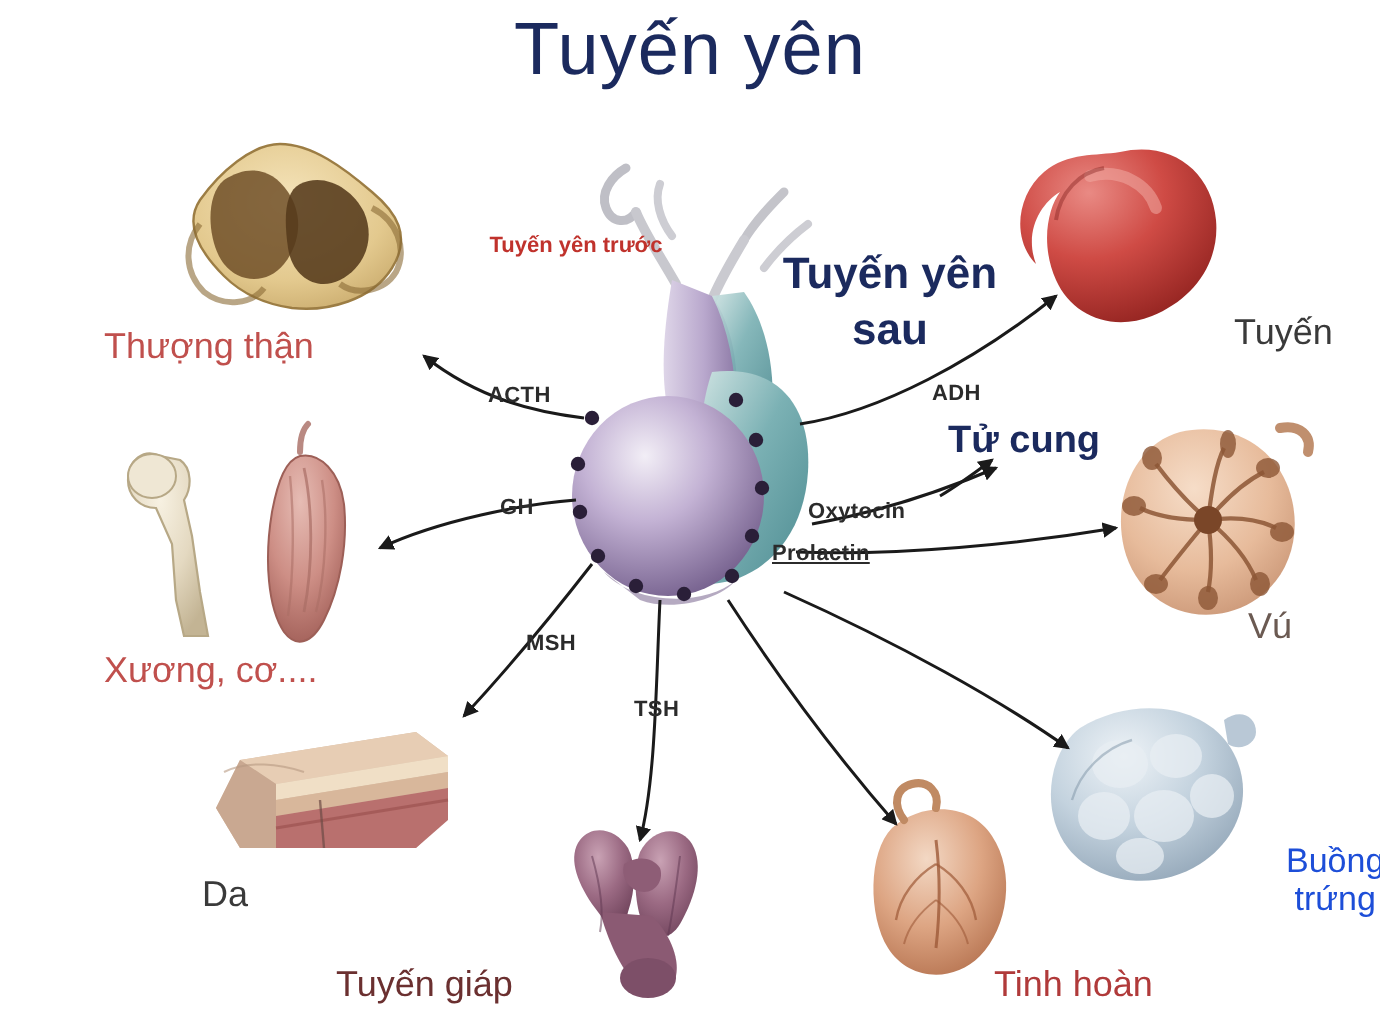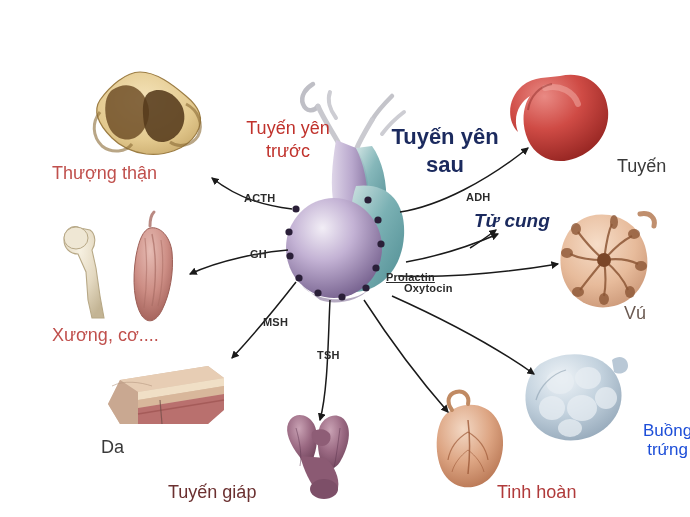--- a/index.html
+++ b/index.html
@@ -43,30 +43,30 @@
     line-height: 1.12;
   }
   .lbl-adrenal   { left: 52px;  top: 163px; font-size: 18px; color: #c0504d; }
   .lbl-bone      { left: 52px;  top: 325px; font-size: 18px; color: #c0504d; }
   .lbl-skin      { left: 101px; top: 437px; font-size: 18px; color: #3a3a3a; }
   .lbl-thyroid   { left: 168px; top: 482px; font-size: 18px; color: #6b3030; }
   .lbl-testis    { left: 497px; top: 482px; font-size: 18px; color: #b03a3a; }
   .lbl-ovary     { left: 619px; top: 421px; font-size: 17px; color: #1d4ed8; text-align: center; margin-left: 24px; }
   .lbl-breast    { left: 624px; top: 303px; font-size: 18px; color: #6b5a52; }
   .lbl-kidney    { left: 617px; top: 156px; font-size: 18px; color: #3a3a3a; }
-  .lbl-uterus    { left: 474px; top: 210px; font-size: 19px; color: #1b2a5e; font-weight: 600; font-style: italic; }
+  .lbl-uterus    { left: 474px; top: 210px; font-size: 19px; color: #1b2a5e; font-weight: 600; }
 
   
   .lbl-ant {
     position: absolute;
     left: 228px; top: 117px;
     width: 120px;
     text-align: center;
-    font-size: 18px;
-    font-weight: normal;
+    font-size: 11px;
+    font-weight: bold;
     color: #c0322c;
     line-height: 1.25;
   }
   .lbl-post {
     position: absolute;
     left: 390px; top: 123px;
     width: 110px;
     text-align: center;
     font-size: 22px;
     font-weight: bold;
@@ -83,21 +83,21 @@
     white-space: pre;
     line-height: 1.15;
     letter-spacing: 0.2px;
   }
   .h-acth  { left: 244px; top: 192px; }
   .h-gh    { left: 250px; top: 248px; text-align: right; }
   .h-msh   { left: 263px; top: 316px; }
   .h-tsh   { left: 317px; top: 349px; }
   .h-gonad { left: 356px; top: 293px; }
   .h-prl   { left: 386px; top: 271px; text-decoration: underline; }
-  .h-oxy   { left: 404px; top: 250px; margin-top: 32px; }
+  .h-oxy   { left: 404px; top: 250px; }
   .h-adh   { left: 466px; top: 191px; }
 </style>
 </head>
 <body>
 
 <div id="canvas">
 
   <svg id="svg-layer" viewBox="0 0 690 517">
     <defs>
       <radialGradient id="gAnt" cx="38%" cy="30%" r="78%">
@@ -327,20 +327,21 @@
       <path d="M398 276 C450 278 510 272 558 264" marker-end="url(#arrowEnd)"></path>
 
       <path d="M406 262 C440 256 470 246 498 234" marker-end="url(#arrowEnd)"></path>
 
       <path d="M470 248 C480 242 488 236 496 230" marker-end="url(#arrowEnd)"></path>
 
       <path d="M400 212 C440 206 488 180 528 148" marker-end="url(#arrowEnd)"></path>
     </g>
   </svg>
 
+  <div class="title">Tuyến yên</div>
 
   <div class="lbl-ant">Tuyến yên
 trước</div>
   <div class="lbl-post">Tuyến yên
 sau</div>
 
   <div class="lbl lbl-adrenal">Thượng thận</div>
   <div class="lbl lbl-bone">Xương, cơ....</div>
   <div class="lbl lbl-skin">Da</div>
   <div class="lbl lbl-testis">Tinh hoàn</div>

